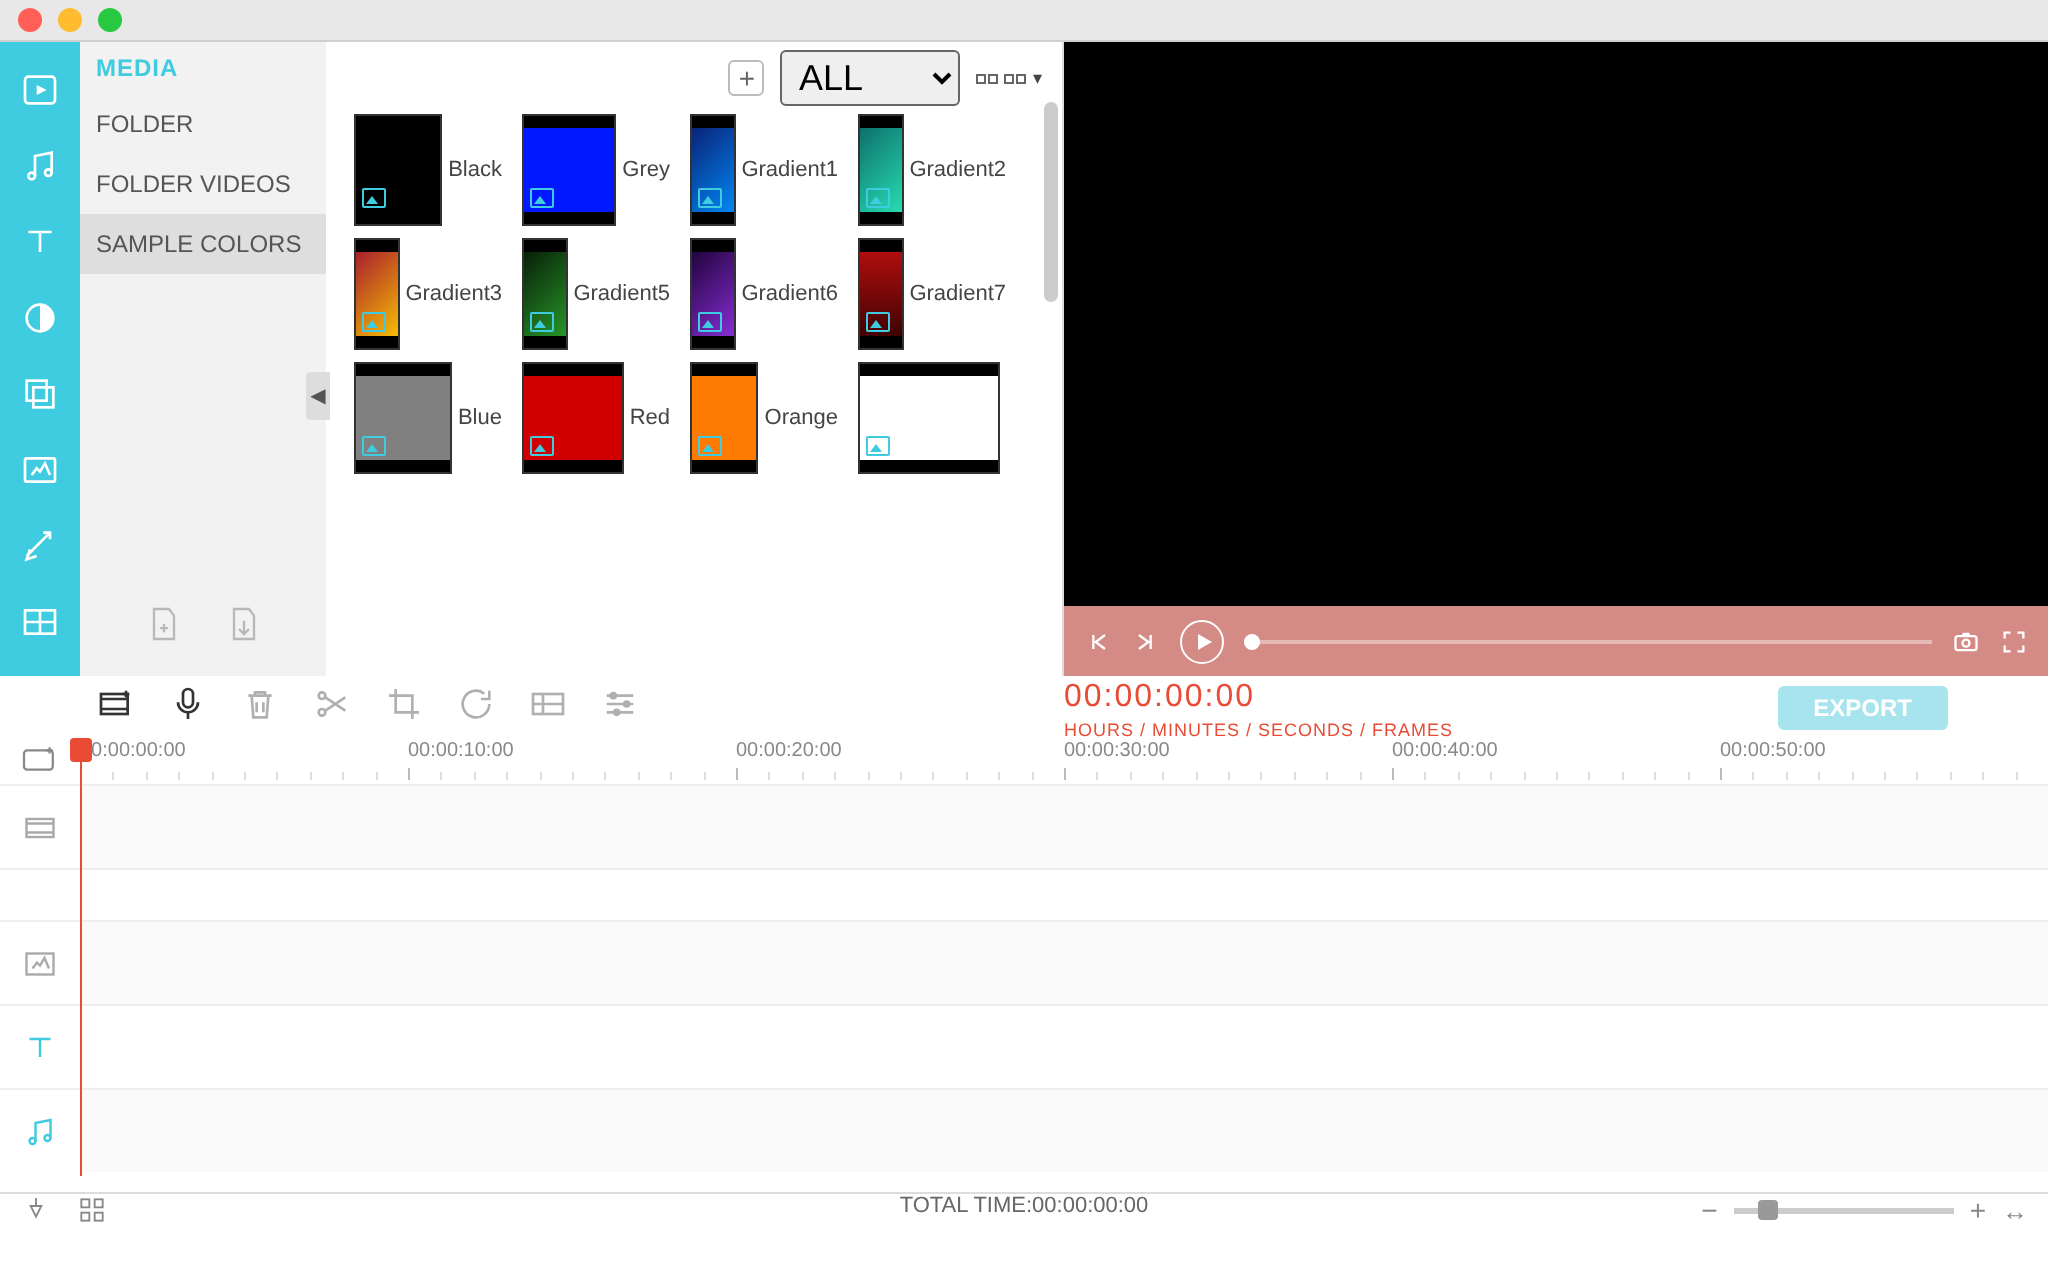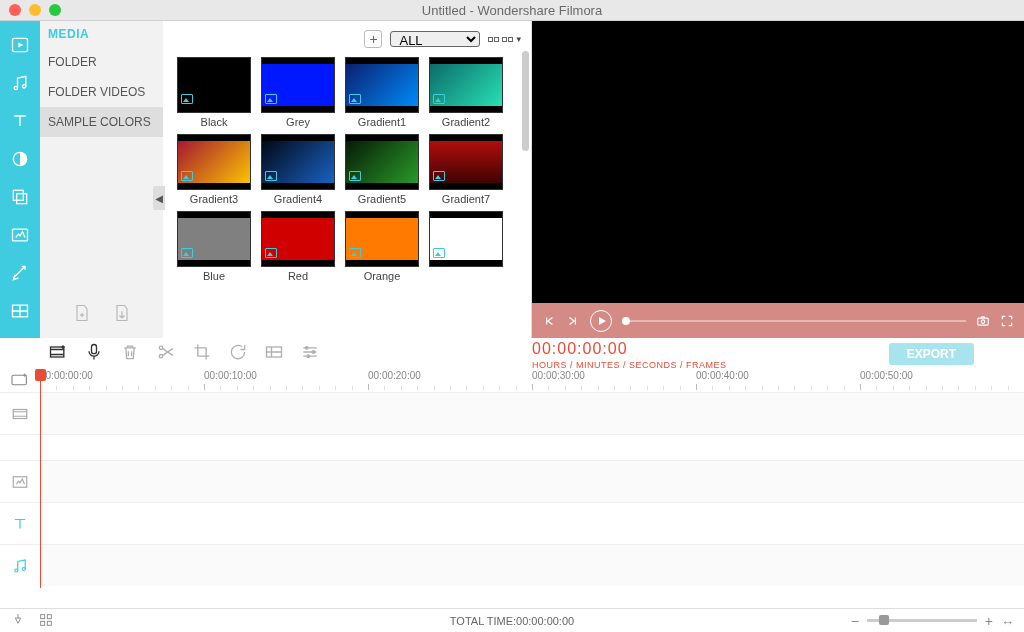--- a/index.html
+++ b/index.html
@@ -18,27 +18,27 @@
 .sidebar svg { width: 20px; height: 20px; stroke: #fff; fill: none; stroke-width: 1.6; }
 .folders { width: 123px; background: #f2f2f2; display: flex; flex-direction: column; }
 .folders-header { color: #3fcbe0; font-size: 12px; font-weight: 600; padding: 6px 8px; letter-spacing: .5px;}
 .folder { font-size: 12px; color: #555; padding: 8px 8px; cursor: pointer; }
 .folder.selected { background: #dedede; }
 .folders-bottom { margin-top: auto; display:flex; gap: 20px; justify-content:center; padding:8px 0 10px;}
 .folders-bottom svg{width:20px;height:22px;stroke:#b8b8b8;fill:none;stroke-width:1.4;}
 .media { flex: 1; background: #fff; position: relative; padding: 6px 10px 0 14px; border-right:1px solid #ddd;}
 .media-toolbar { display: flex; justify-content: flex-end; align-items: center; gap: 8px; height: 24px; margin-bottom:6px;}
 .plus-btn { width:18px; height:18px; border:1px solid #bbb; border-radius:3px; display:flex;align-items:center;justify-content:center;font-size:14px;color:#666;}
-.filter-sel { height: 16px; font-size: 13px; border:1px solid #666; border-radius:3px; padding:0 4px; min-width:90px;}
+.filter-sel { height: 28px; font-size: 18px; border:1px solid #666; border-radius:3px; padding:0 4px; min-width:90px;}
 .view-btn { display:flex; gap:1px;}
 .view-btn div{width:5px;height:5px;border:1px solid #666;}
 .view-wrap{display:flex;align-items:center;gap:3px;font-size:10px;color:#444;}
 .collapse-tab { position:absolute; left:-10px; top:165px; width:12px;height:24px;background:#ddd;display:flex;align-items:center;justify-content:center;font-size:10px;color:#555;cursor:pointer;border-radius:2px 0 0 2px;}
 .thumbs { display: grid; grid-template-columns: repeat(4, 74px); gap: 6px 10px; overflow-y:auto; height:276px; align-content:start;}
-.thumb-cell { display: flex; flex-direction: column; align-items: center; gap:3px;}
+.thumb-cell { display: flex; flex-direction: row; align-items: center; gap:3px;}
 .thumb { width: 74px; height: 56px; border: 1px solid #333; position: relative; cursor:pointer;}
 .thumb::before, .thumb::after { content:''; position:absolute; left:0; right:0; height:6px; background:#000;}
 .thumb::before{top:0;} .thumb::after{bottom:0;}
 .thumb .imgicon { position:absolute; bottom:8px; left:3px; width:12px; height:10px; border:1.2px solid #3fcbe0; border-radius:1px;}
 .thumb .imgicon::after{content:'';position:absolute;bottom:1px;left:1px;width:0;height:0;border-left:3px solid transparent;border-right:3px solid transparent;border-bottom:4px solid #3fcbe0;}
 .thumb-label { font-size: 11px; color: #444; }
 .preview { width: 492px; background: #000; display: flex; flex-direction: column; position:relative;}
 .preview-screen { flex: 1; background: #000; }
 .preview-ctrl { height: 35px; background: #d48a85; display: flex; align-items: center; padding: 0 10px; gap: 10px;}
 .pc-btn { color: #fff; cursor:pointer; display:flex;align-items:center;}
@@ -64,39 +64,38 @@
 .ruler{height:22px;position:relative;background:#fff;margin-left:40px;}
 .ruler-tick{position:absolute;top:0;font-size:10px;color:#888;}
 .ruler-tick::before{content:'';position:absolute;left:0;top:14px;width:1px;height:6px;background:#bbb;}
 .minor{position:absolute;top:16px;width:1px;height:4px;background:#ddd;}
 .playhead{position:absolute;left:40px;top:0;width:1px;height:218px;background:#e94b35;z-index:5;}
 .playhead::before{content:'';position:absolute;top:-1px;left:-5px;width:11px;height:12px;background:#e94b35;border-radius:2px;}
 .track-row{height:42px;border-top:1px solid #eee;background:#fafafa;}
 .track-row.light{background:#fff;}
 .addtrack{position:absolute;left:10px;top:2px;}
 .addtrack svg{width:20px;height:16px;stroke:#888;fill:none;stroke-width:1.4;}
-.statusbar{height:24px;border-top:1px solid #ddd;display:flex;align-items:center;padding:0 10px;font-size:11px;color:#666;gap:12px;}
+.statusbar{height:36px;border-top:1px solid #ddd;display:flex;align-items:flex-start;padding:0 10px;font-size:11px;color:#666;gap:12px;}
 .statusbar .center{position:absolute;left:0;right:0;text-align:center;pointer-events:none;}
 .zoom-ctrl{margin-left:auto;display:flex;align-items:center;gap:8px;}
 .zoom-bar{width:110px;height:3px;background:#ccc;position:relative;}
 .zoom-bar::after{content:'';position:absolute;left:12px;top:-4px;width:10px;height:10px;background:#999;border-radius:2px;}
 .sb-icon svg{width:16px;height:16px;stroke:#888;fill:none;stroke-width:1.4;}
 .tl-area{position:relative;flex:1;display:flex;flex-direction:column;}
 .scroll-v{position:absolute;right:2px;top:30px;width:7px;height:100px;background:#ccc;border-radius:4px;}
 </style>
 </head>
 <body>
 
 <div class="titlebar">
   <div class="traffic">
     <div class="tl red"></div>
     <div class="tl yellow"></div>
     <div class="tl green"></div>
   </div>
-  <div class="title">Untitled - Wondershare Filmora</div>
 </div>
 
 <div class="main">
   <div class="topstripe">
       <div></div>
       <div></div>
     </div>
 
   <div class="sidebar">
     <div class="sidebar-item">
@@ -211,30 +210,30 @@
           </div>
           <div class="thumb-label">Gradient2</div>
         </div>
         <div class="thumb-cell">
           <div class="thumb" style="background: linear-gradient(135deg, rgb(160, 16, 48), rgb(255, 204, 0));">
             <div class="imgicon"></div>
           </div>
           <div class="thumb-label">Gradient3</div>
         </div>
         <div class="thumb-cell">
-          <div class="thumb" style="background: linear-gradient(135deg, rgb(0, 4, 14), rgb(26, 102, 204));">
-            <div class="imgicon"></div>
-          </div>
-          <div class="thumb-label">Gradient4</div>
-        </div>
-        <div class="thumb-cell">
           <div class="thumb" style="background: linear-gradient(135deg, rgb(5, 21, 5), rgb(42, 160, 42));">
             <div class="imgicon"></div>
           </div>
           <div class="thumb-label">Gradient5</div>
+        </div>
+        <div class="thumb-cell">
+          <div class="thumb" style="background: linear-gradient(135deg, rgb(24, 0, 48), rgb(144, 48, 224));">
+            <div class="imgicon"></div>
+          </div>
+          <div class="thumb-label">Gradient6</div>
         </div>
         <div class="thumb-cell">
           <div class="thumb" style="background: linear-gradient(rgb(192, 16, 16), rgb(48, 0, 0));">
             <div class="imgicon"></div>
           </div>
           <div class="thumb-label">Gradient7</div>
         </div>
         <div class="thumb-cell">
           <div class="thumb" style="background: rgb(128, 128, 128);">
             <div class="imgicon"></div>

